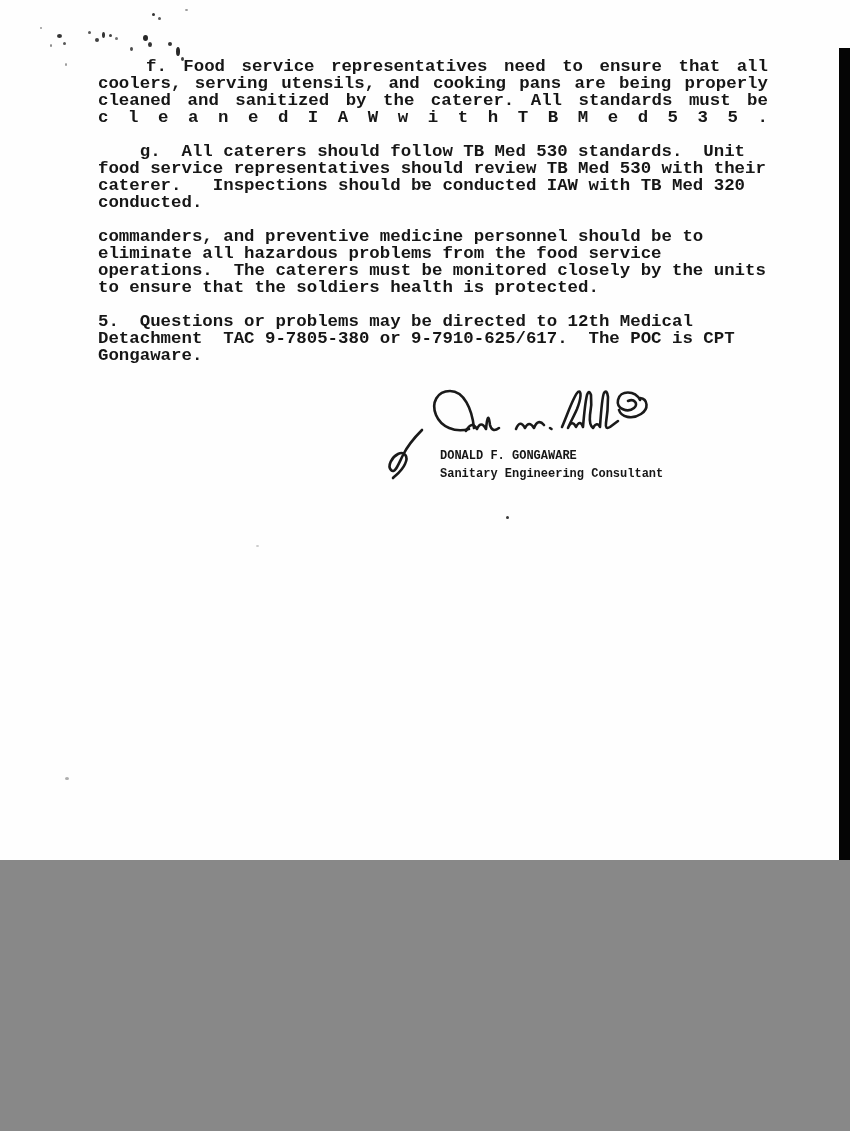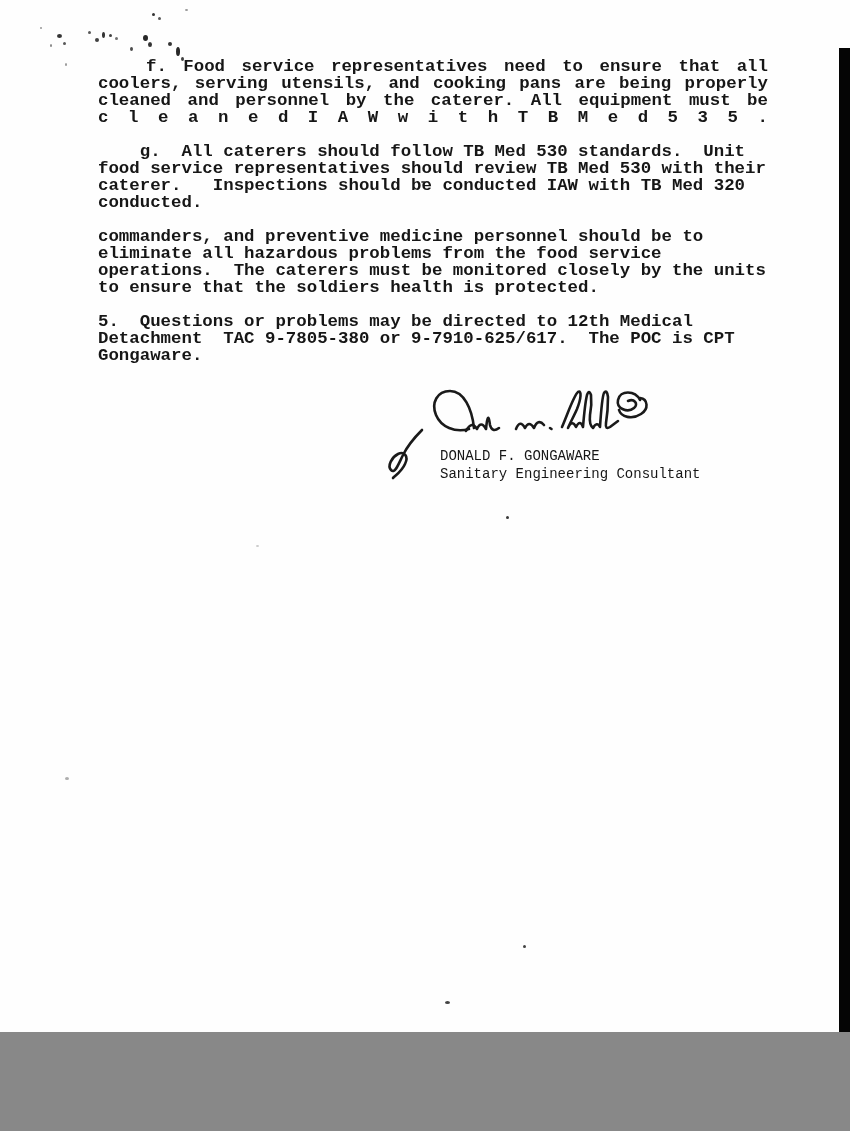--- a/index.html
+++ b/index.html
@@ -1,53 +1,53 @@
 <!DOCTYPE html>
 <html><head>
 <meta charset="utf-8">
 <style>
   html,body{margin:0;padding:0;}
   body{background:#888;}
   .page{
     position:relative;
-    width:850px;height:1032px;
+    width:850px;height:860px;
     background:#fefefe;
     overflow:hidden;
     font-family:"Liberation Mono","DejaVu Sans Mono",monospace;
     color:#161616;
   }
   .doc{
     position:absolute;left:98px;top:58px;width:670px;
     font-size:17.4px;line-height:17px;font-weight:600;
     letter-spacing:0;
   }
   .para{margin:0 0 17px 0;}
   .line{white-space:pre;}
   .line.just{white-space:normal;text-align:justify;text-align-last:justify;}
   .line.ind{padding-left:48px;}
   .sigblock{
     position:absolute;left:440px;top:448px;
-    font-size:14px;line-height:17.5px;font-weight:400;
+    font-size:12px;line-height:17.5px;font-weight:700;
   }
   .sig-svg{position:absolute;left:378px;top:383px;width:280px;height:100px;}
   .sig-svg path{fill:none;stroke:#1a1a1a;stroke-width:2.6;stroke-linecap:round;stroke-linejoin:round;}
   .edgebar{position:absolute;left:839px;top:48px;width:11px;height:1083px;background:#050505;}
   .speck{position:absolute;border-radius:50%;}
 </style>
 </head>
 <body>
 
 <div class="page" style="background: rgb(254, 254, 254); color: rgb(22, 22, 22);">
 
   <main class="doc">
 
     <section class="para">
       <div class="line just ind">f.  Food service representatives need to ensure that all</div>
       <div class="line just">coolers, serving utensils, and cooking pans are being properly</div>
-      <div class="line just">cleaned and personnel by the caterer.  All equipment must be</div>
+      <div class="line just">cleaned and sanitized by the caterer.  All standards must be</div>
       <div class="line just">c l e a n e d   I A W   w i t h   T B   M e d   5 3 5 .</div>
     </section>
 
     <section class="para">
       <div class="line">    g.  All caterers should follow TB Med 530 standards.  Unit</div>
       <div class="line">food service representatives should review TB Med 530 with their</div>
       <div class="line">caterer.   Inspections should be conducted IAW with TB Med 320</div>
       <div class="line">conducted.</div>
     </section>
 

